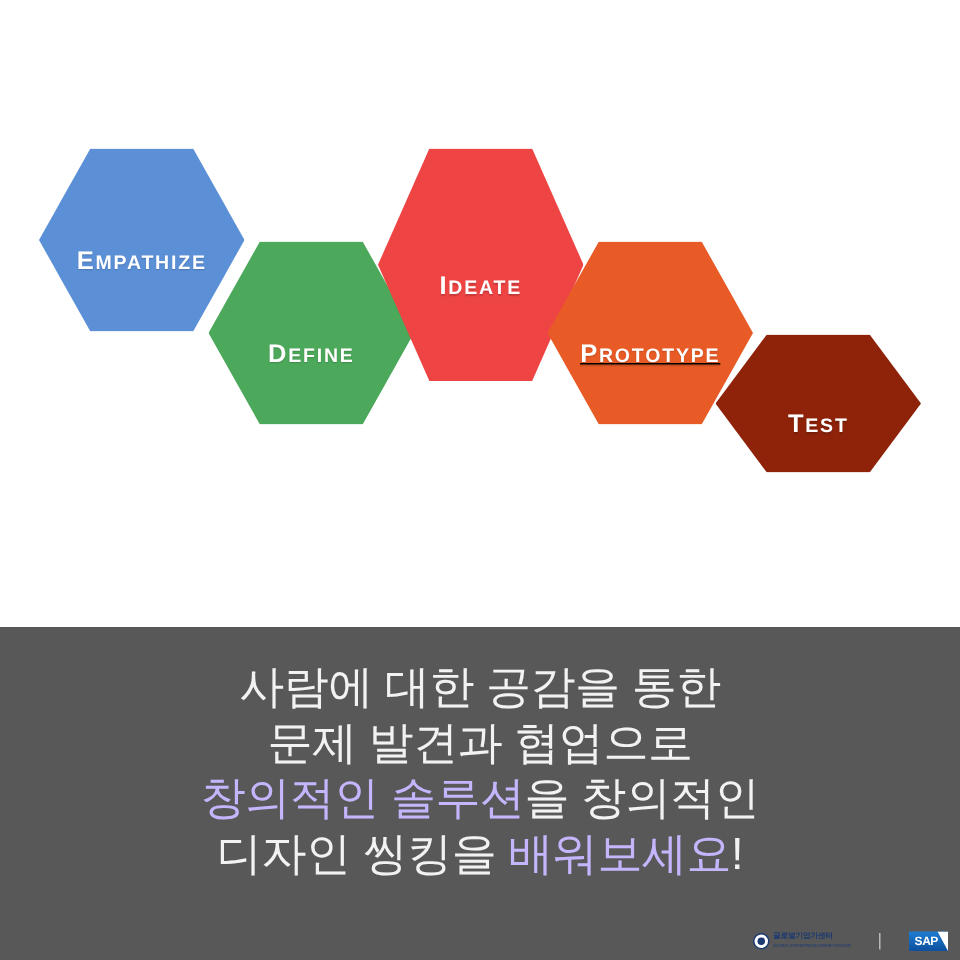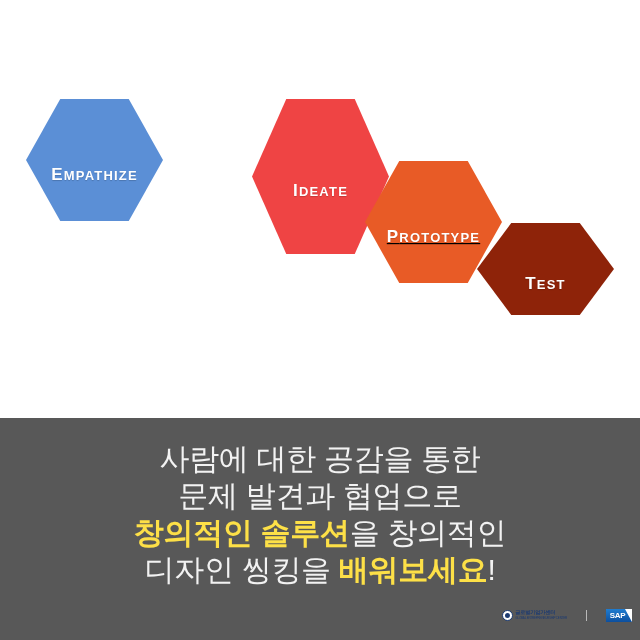--- a/index.html
+++ b/index.html
@@ -64,27 +64,27 @@
   .caption-lines {
     text-align: center;
     color: #f2f2f2;
     font-family: "Liberation Sans", sans-serif;
     font-size: 30px;
     line-height: 37px;
     font-weight: 300;
     letter-spacing: -0.3px;
   }
   .caption-lines .line { display: block; white-space: pre; }
-  .caption-lines b { font-weight: 700; color: #fde047; text-align: center; }
+  .caption-lines b { font-weight: 400; color: #c4b5fd; text-align: center; }
 
   
   .logo-bar {
     position: absolute;
     right: 8px;
-    bottom: 16px;
+    bottom: 4px;
     display: flex;
     align-items: center;
     gap: 19px;
     height: 18px;
   }
   .logo-kr {
     display: flex;
     align-items: center;
     gap: 2px;
   }
@@ -164,20 +164,25 @@
 <div class="poster">
 
   <div class="diagram">
 
     <div class="hex" style="left:26px; top:99px; width:137px; height:122px; background:#5B8FD6;">
       <span class="hex-label">
         <span class="cap">E</span><span class="rest">MPATHIZE</span>
       </span>
     </div>
 
+    <div class="hex" style="left:139px; top:161px; width:137px; height:122px; background:#4CA85A;">
+      <span class="hex-label">
+        <span class="cap">D</span><span class="rest">EFINE</span>
+      </span>
+    </div>
 
     <div class="hex" style="left:252px; top:99px; width:137px; height:155px; background:#ef4444;">
       <span class="hex-label">
         <span class="cap">I</span><span class="rest">DEATE</span>
       </span>
     </div>
 
     <div class="hex" style="left:365px; top:161px; width:137px; height:122px; background:#E85B26;text-decoration:underline;">
       <span class="hex-label">
         <span class="cap">P</span><span class="rest">ROTOTYPE</span>

